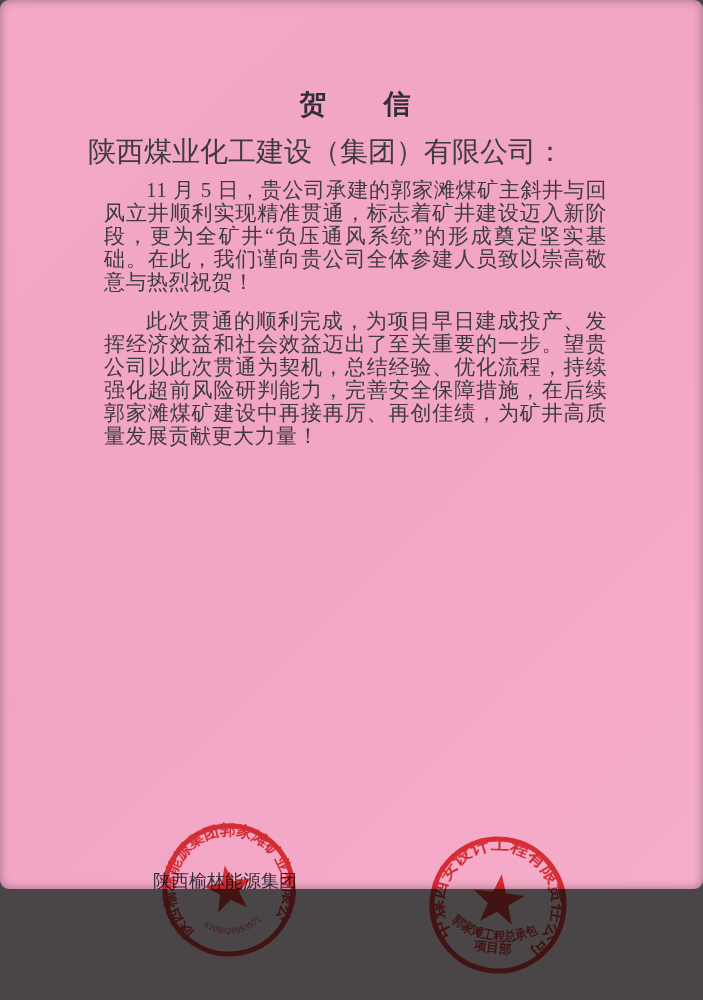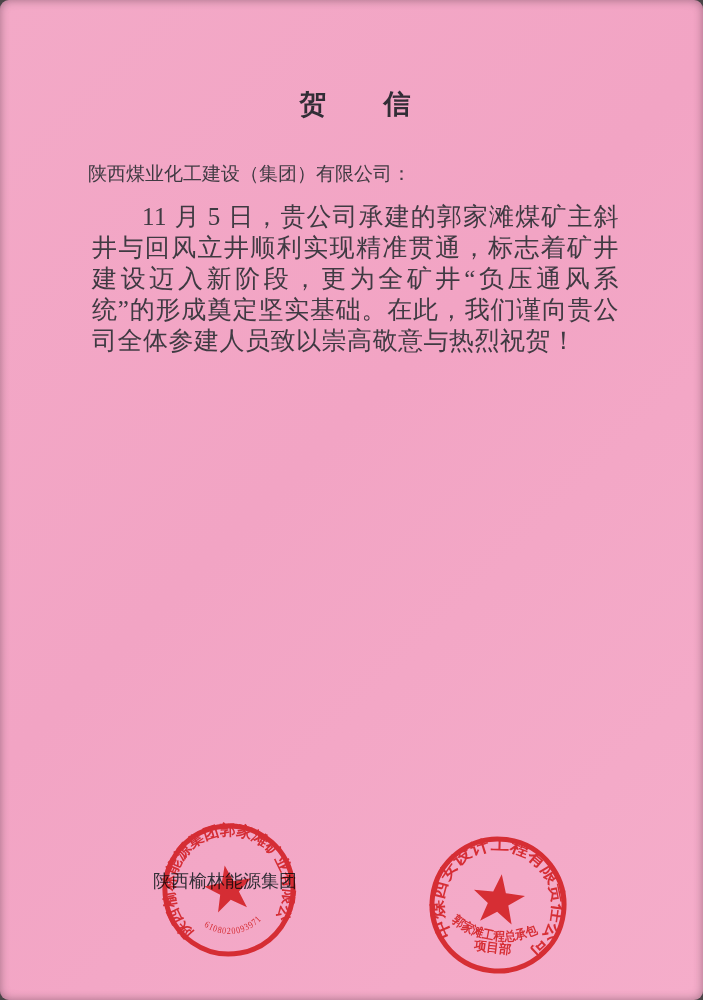--- a/index.html
+++ b/index.html
@@ -4,21 +4,21 @@
 <style>
   html, body {
     margin: 0; padding: 0;
     width: 703px; height: 1000px;
     background: #4a4547;
     overflow: hidden;
     font-family: "Liberation Serif", "DejaVu Serif", serif;
   }
   .paper {
     position: absolute; inset: 0;
-    width: 703px; height: 1000px;
+    width: 703px; height: 889px;
     background: linear-gradient(135deg, #f3a9c7 0%, #f2a4c4 45%, #f5adca 100%);
     border-radius: 9px;
     box-shadow: inset 0 0 10px rgba(60,40,50,.45);
     box-sizing: border-box;
   }
   .content {
     position: absolute;
     left: 88px; right: 80px; top: 0;
     color: #3f3a42;
   }
@@ -26,29 +26,29 @@
     margin: 0;
     padding-top: 88px;
     text-align: center;
     font-size: 27px;
     font-weight: 700;
     letter-spacing: 1px;
     color: #322d36;
     line-height: 32px;
   }
   .salutation {
-    margin: 38px 0 0 0;
-    font-size: 19px;
+    margin: 16px 0 0 0;
+    font-size: 28px;
     line-height: 32px;
     font-family: Liberation Serif, serif;
   }
   .para {
-    margin: 4px;
-    font-size: 25px;
-    line-height: 31px;
+    margin: 16px;
+    font-size: 21px;
+    line-height: 23px;
     text-indent: 2em;
     text-align: justify;
     letter-spacing: 0.5px;
   }
   .para.gap { margin-bottom: 11px; }
   .para.first { margin-top: 11px; }
   
   .sig-col {
     position: absolute;
     text-align: center;
@@ -79,20 +79,21 @@
 <body>
 
 <div class="paper">
 
   <div class="content">
     <h1 class="doc-title">贺　　信</h1>
 
     <p class="salutation">陕西煤业化工建设（集团）有限公司：</p>
 
     <p class="para first gap">11 月 5 日，贵公司承建的郭家滩煤矿主斜井与回风立井顺利实现精准贯通，标志着矿井建设迈入新阶段，更为全矿井“负压通风系统”的形成奠定坚实基础。在此，我们谨向贵公司全体参建人员致以崇高敬意与热烈祝贺！</p>
+    <p class="para">此次贯通的顺利完成，为项目早日建成投产、发挥经济效益和社会效益迈出了至关重要的一步。望贵公司以此次贯通为契机，总结经验、优化流程，持续强化超前风险研判能力，完善安全保障措施，在后续郭家滩煤矿建设中再接再厉、再创佳绩，为矿井高质量发展贡献更大力量！</p>
   </div>
 
   <div class="sig-col sig-left">
     <div>陕西榆林能源集团</div>
   </div>
 
   <svg class="stamp stamp-left" width="164" height="164" viewBox="-82 -82 164 164">
     <defs>
       <path id="ringPath1" d="M -42.1 35.4 A 55 55 0 1 1 42.1 35.4" fill="none"></path>
       <path id="serialPath1" d="M -31.1 31.1 A 44 44 0 0 0 31.1 31.1" fill="none"></path>

